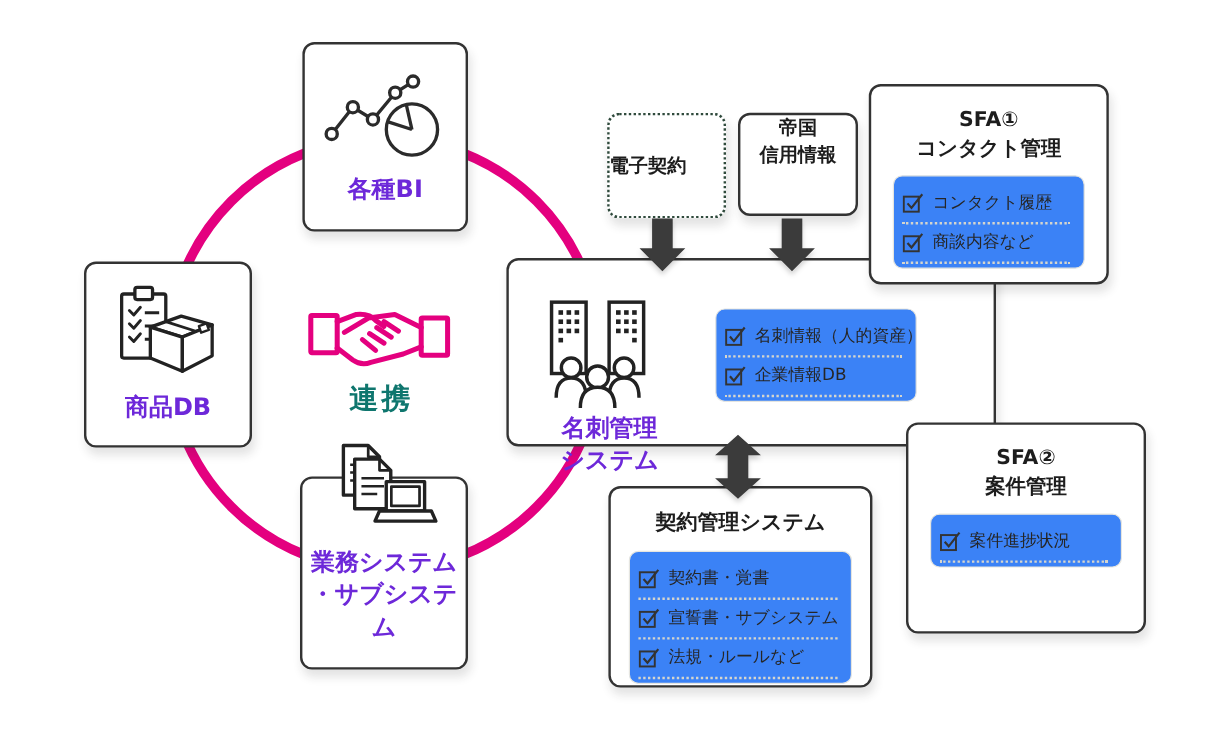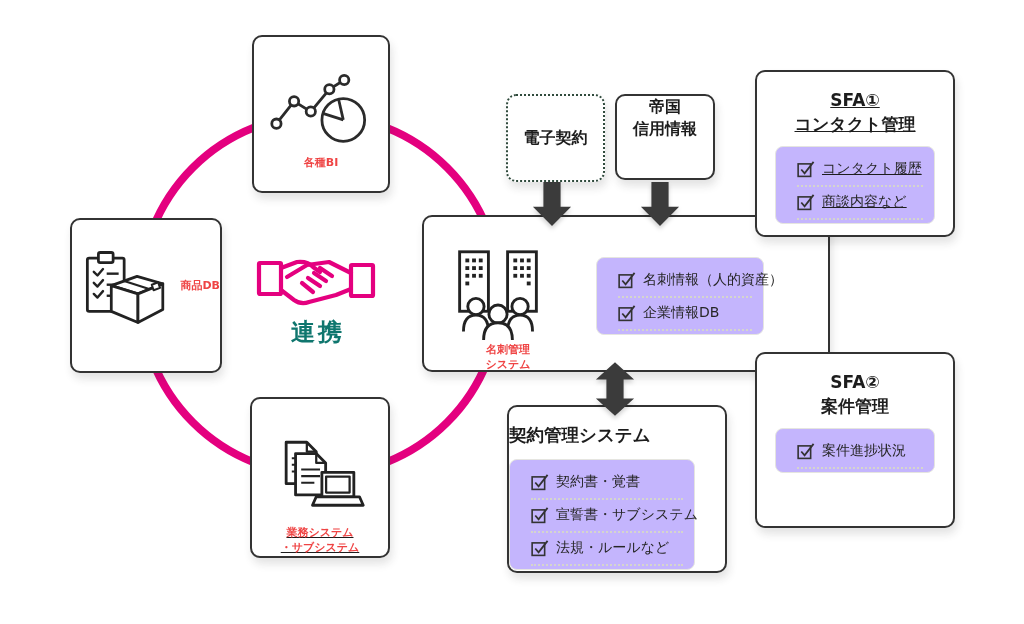--- a/index.html
+++ b/index.html
@@ -13,49 +13,49 @@
     border:8px solid #e4007f;border-radius:50%;z-index:0;
   }
   
   .hub{position:absolute;left:256px;top:250px;width:124px;text-align:center;z-index:1;}
   .hub-label{margin-top:4px;font-size:24px;font-weight:bold;color:#0f766e;letter-spacing:3px;}
   
   .node{
     position:absolute;background:#fff;border:2px solid #333;border-radius:10px;
     box-shadow:2px 6px 8px rgba(40,40,40,.13);box-sizing:border-box;z-index:3;
   }
-  .node-label{font-size:11px;font-weight:bold;text-align:center;line-height:1.35;color:#ef4444;}
+  .node-label{font-size:20px;font-weight:bold;text-align:center;line-height:1.35;color:#6d28d9;}
   
   .node-bi{left:252px;top:35px;width:138px;height:158px;display:flex;flex-direction:column;align-items:center;justify-content:flex-end;padding-bottom:20px;gap:10px;}
-  .node-product{left:70px;top:218px;width:152px;height:155px;display:flex;flex-direction:row;align-items:center;justify-content:flex-end;padding-bottom:18px;gap:8px;}
-  .node-business{left:250px;top:397px;width:140px;height:161px;display:flex;flex-direction:column;align-items:center;justify-content:flex-end;padding-bottom:0;gap:8px;text-decoration:underline;}
-  
-  .node-econtract{left:506px;top:94px;width:99px;height:88px;border:2px dotted #2f4a3c;display:flex;align-items:center;justify-content:center;}
+  .node-product{left:70px;top:218px;width:140px;height:155px;display:flex;flex-direction:column;align-items:center;justify-content:flex-end;padding-bottom:18px;gap:8px;}
+  .node-business{left:250px;top:397px;width:140px;height:161px;display:flex;flex-direction:column;align-items:center;justify-content:flex-end;padding-bottom:20px;gap:8px;}
+  
+  .node-econtract{left:506px;top:94px;width:99px;height:88px;border:2px dotted #2f4a3c;display:flex;align-items:center;justify-content:flex-start;}
   .node-teikoku{left:615px;top:94px;width:100px;height:86px;display:flex;align-items:flex-start;justify-content:center;}
   .src-label{font-size:16px;font-weight:bold;text-align:center;line-height:1.4;}
   
   .node-meishi{left:422px;top:215px;width:408px;height:157px;z-index:2;}
   .meishi-left{position:absolute;left:26px;top:30px;width:116px;text-align:center;}
   .meishi-left .node-label{margin-top:2px;}
   
   .panel{
-    background:#c4b5fd;border:1px solid #e5e5e0;border-radius:8px;
-    padding:7px 11px 3px 21px;box-sizing:border-box;
+    background:#3b82f6;border:1px solid #e5e5e0;border-radius:8px;
+    padding:7px 11px 3px 7px;box-sizing:border-box;
   }
   .panel-meishi{position:absolute;left:172px;top:40px;width:168px;}
   .chk-item{display:flex;align-items:center;gap:7px;padding:6px 0 7px 0;border-bottom:2px dotted #d5d5cd;}
   .chk{flex:0 0 auto;display:flex;}
   .chk-label{font-size:14px;font-weight:500;color:#262626;white-space:nowrap;}
   
-  .node-sfa1{left:755px;top:70px;width:200px;height:167px;padding-top:17px;display:flex;flex-direction:column;align-items:center;text-decoration:underline;}
+  .node-sfa1{left:724px;top:70px;width:200px;height:167px;padding-top:17px;display:flex;flex-direction:column;align-items:center;}
   .node-sfa2{left:755px;top:352px;width:200px;height:176px;padding-top:17px;display:flex;flex-direction:column;align-items:center;}
   .sfa-title{font-size:17px;font-weight:bold;text-align:center;line-height:1.4;}
   .panel-sfa{width:160px;margin-top:9px;}
   
-  .node-contract{left:507px;top:405px;width:220px;height:168px;padding-top:16px;display:flex;flex-direction:column;align-items:flex-start;}
+  .node-contract{left:507px;top:405px;width:220px;height:168px;padding-top:16px;display:flex;flex-direction:column;align-items:center;}
   .contract-title{font-size:17.5px;font-weight:bold;text-align:center;}
   .panel-contract{width:186px;margin-top:12px;}
   
   .arrow{position:absolute;z-index:4;filter:drop-shadow(0 3px 2px rgba(0,0,0,.18));}
   .arrow-down-1{left:531px;top:181px;}
   .arrow-down-2{left:639px;top:181px;}
   .arrow-dbl{left:594px;top:361px;}
   svg{display:block;}
 </style>
 </head>

